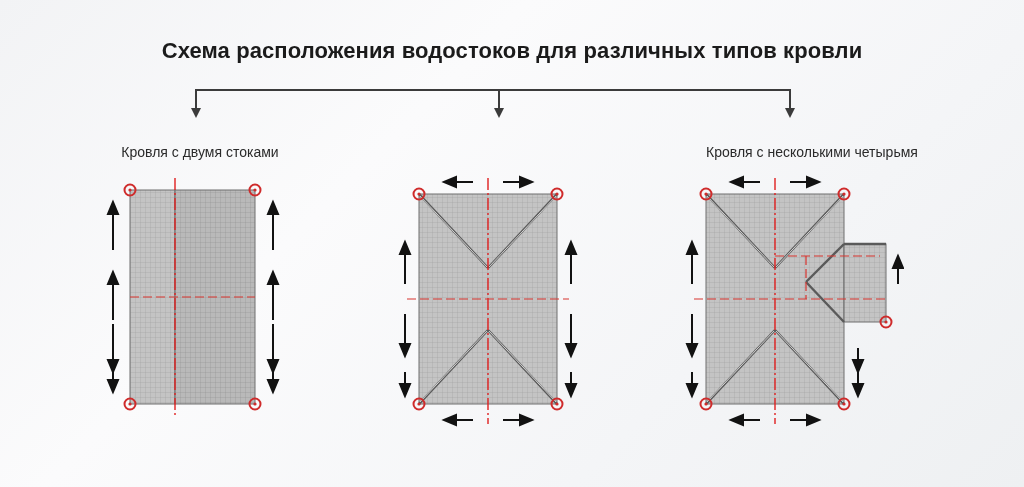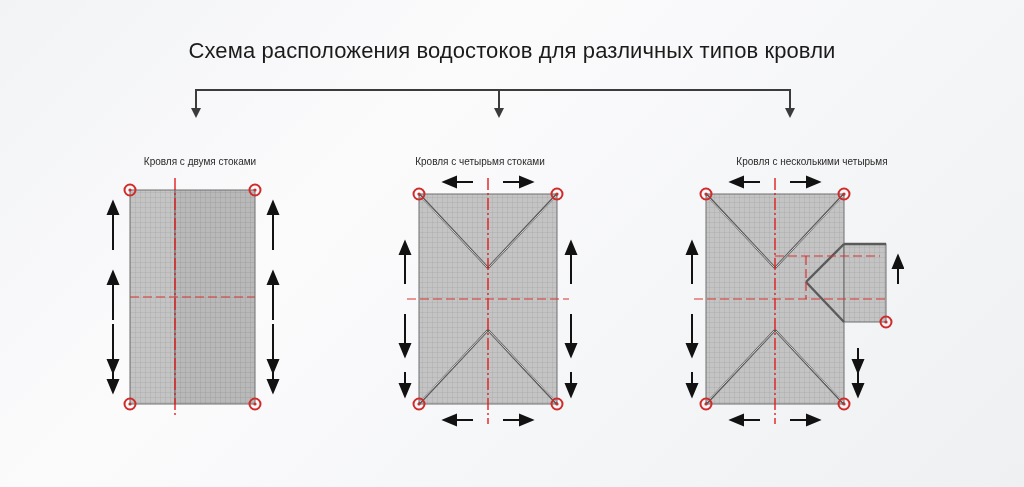--- a/index.html
+++ b/index.html
@@ -20,38 +20,38 @@
     background: linear-gradient(135deg, #f2f3f5 0%, #fbfbfc 35%, #f4f5f7 70%, #eef0f2 100%);
   }
   
   #title {
     position: absolute;
     top: 38px;
     left: 0;
     width: 1024px;
     text-align: center;
     font-size: 22px;
-    font-weight: normal;
+    font-weight: bold;
     color: #1b1b1b;
     letter-spacing: 0.1px;
   }
   
   #bracket {
     position: absolute;
     top: 88px;
     left: 0;
     width: 1024px;
     height: 34px;
   }
   
   .caption {
     position: absolute;
-    top: 156px;
+    top: 144px;
     text-align: center;
-    font-size: 10px;
+    font-size: 14px;
     color: #2a2a2a;
     white-space: nowrap;
   }
   #caption-0 { left: 40px;  width: 320px; }
   #caption-1 { left: 320px; width: 320px; }
   #caption-2 { left: 640px; width: 344px; }
 
   
   .diagram {
     position: absolute;
@@ -78,21 +78,20 @@
       <path d="M790 8 L790 22"></path>
     </g>
     <g fill="#3b3b3b">
       <path d="M196 30 L191 20 L201 20 Z"></path>
       <path d="M499 30 L494 20 L504 20 Z"></path>
       <path d="M790 30 L785 20 L795 20 Z"></path>
     </g>
   </svg>
 
   <div class="caption" id="caption-0">Кровля с двумя стоками</div>
-  <div class="caption" id="caption-1">Кровля с четырьмя стоками</div>
   <div class="caption" id="caption-2">Кровля с несколькими четырьмя</div>
 
   <div class="diagram" id="diagram-0">
     <svg width="200" height="250" viewBox="0 0 200 250" xmlns="http://www.w3.org/2000/svg">
       <defs>
         <pattern id="grid0" width="5" height="5" patternUnits="userSpaceOnUse">
           <rect width="5" height="5" fill="#c4c4c4"></rect>
           <path d="M5 0 L0 0 L0 5" fill="none" stroke="#9d9d9d" stroke-width="0.6"></path>
         </pattern>
         <pattern id="grid0b" width="5" height="5" patternUnits="userSpaceOnUse">

